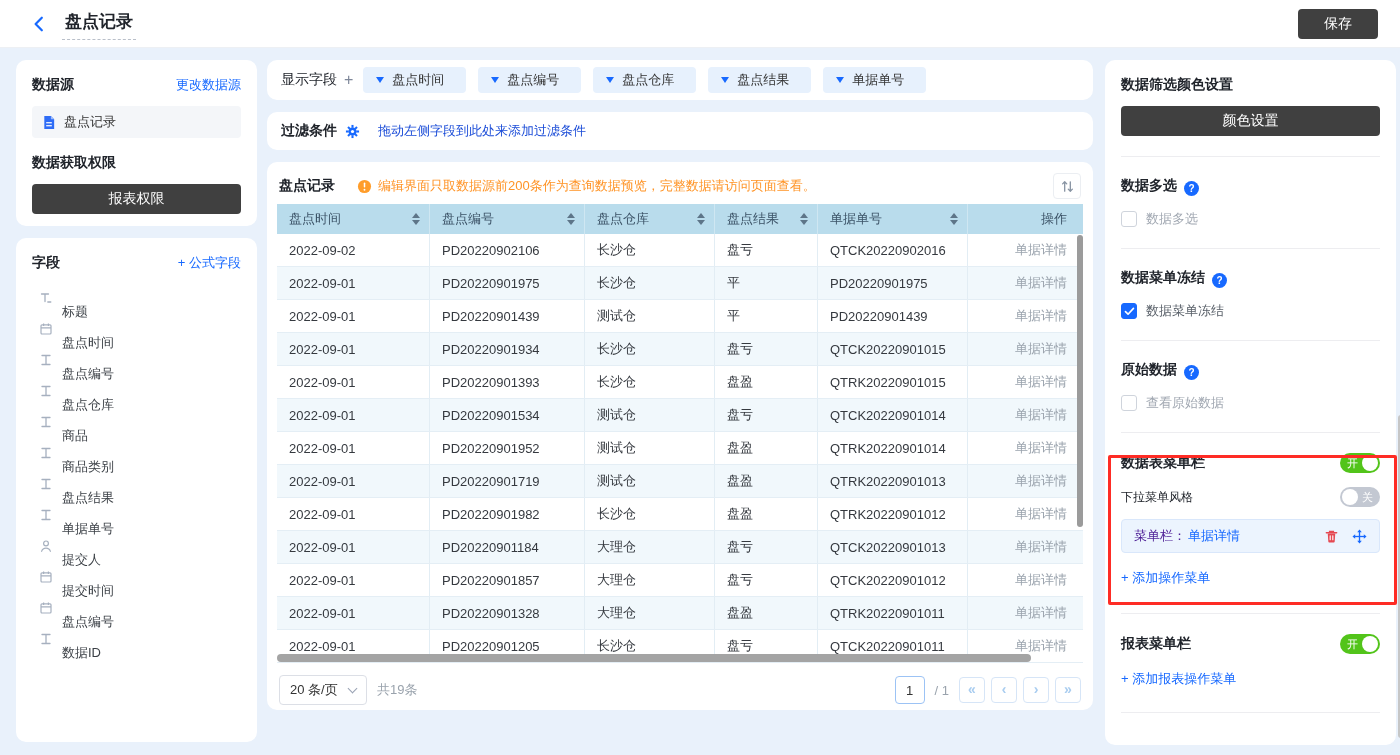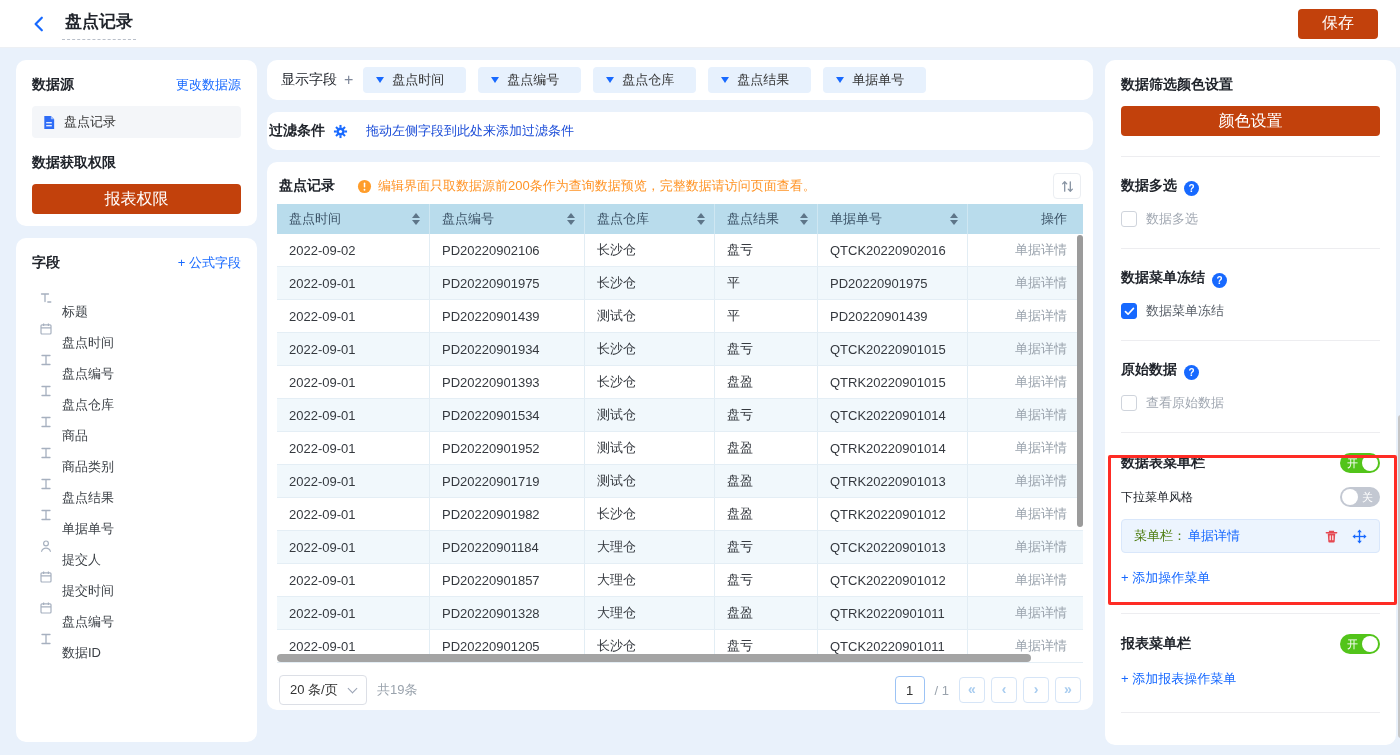--- a/index.html
+++ b/index.html
@@ -2,21 +2,21 @@
 <html><head>
 <meta charset="utf-8">
 <style>
   * { margin:0; padding:0; box-sizing:border-box; font-family:"Liberation Sans","DejaVu Sans",sans-serif; }
   html,body { width:1400px; height:755px; overflow:hidden; background:#e9f1fb; }
   .topbar { position:absolute; top:0; left:0; width:1400px; height:48px; background:#fff;
             border-bottom:1px solid #edf0f4; display:flex; align-items:center; padding:0 10px 0 26px; z-index:6; }
   .back { width:26px; height:26px; display:flex; align-items:center; justify-content:center; cursor:pointer; }
   .page-title { margin-left:10px; font-size:17px; font-weight:700; color:#20242b;
                 border-bottom:1px dashed #b9bfc9; padding:2px 3px 6px; }
-  .btn-primary { background:#c2410c; color:#fff; border:none; border-radius:4px; font-size:16px; cursor:pointer; }
+  .btn-primary { background:#404040; color:#fff; border:none; border-radius:4px; font-size:14px; cursor:pointer; }
   .save-btn { margin-left:auto; margin-right:12px; width:80px; height:30px; }
   .content { position:absolute; top:48px; left:5px; width:1400px; height:708px; background:#e9f1fb; }
   .card { position:absolute; background:#fff; border-radius:10px; }
 
   
   #card-ds { left:11px; top:12px; width:241px; height:166px; padding:16px; }
   .row-between { display:flex; justify-content:space-between; align-items:center; }
   .sec-h { font-size:14px; font-weight:700; color:#20242b; }
   .link { font-size:13px; color:#1769ff; text-decoration:none; cursor:pointer; }
   .ds-item { margin:12px 0 16px; height:32px; background:#f4f6f9; border-radius:4px;
@@ -30,21 +30,21 @@
 
   
   #card-display { left:262px; top:12px; width:826px; height:40px; display:flex; align-items:center; padding:8px 14px; }
   .df-label { font-size:14px; color:#20242b; }
   .plus { color:#7e8799; font-size:16px; margin:0 10px 0 7px; cursor:pointer; }
   .chips { display:flex; gap:12px; }
   .chip { height:26px; background:#e7f1fd; border-radius:4px; display:flex; align-items:center;
           gap:8px; padding:0 22px 0 13px; font-size:13px; color:#333; cursor:pointer; }
   .tri { width:0; height:0; border-left:4.5px solid transparent; border-right:4.5px solid transparent;
          border-top:6px solid #1769ff; }
-  #card-filter { left:262px; top:64px; width:826px; height:38px; display:flex; align-items:center; padding:0 2px; gap:8px; }
+  #card-filter { left:262px; top:64px; width:826px; height:38px; display:flex; align-items:center; padding:0 14px; gap:8px; }
   .flt-label { font-size:14px; font-weight:700; color:#20242b; }
   .placeholder { font-size:13px; color:#1d4ed8; margin-left:10px; }
 
   #card-table { left:262px; top:114px; width:826px; height:548px; padding:10px; }
   .tbl-title-row { height:28px; display:flex; align-items:center; padding:0 2px; }
   .tbl-title { font-size:14px; font-weight:700; color:#20242b; margin-right:22px; }
   .warn { display:flex; align-items:center; gap:6px; color:#ff9427; font-size:13px; }
   .sort-btn { margin-left:auto; width:28px; height:26px; border:1px solid #ebeef2; border-radius:4px;
               background:#fff; display:flex; align-items:center; justify-content:center; cursor:pointer; }
   .thead { display:flex; height:30px; background:#b9dcec; margin-top:4px; }
@@ -100,21 +100,21 @@
   .toggle.on { background:#52c41a; }
   .toggle.off { background:#c3c8d2; }
   .t-label { position:absolute; top:3px; font-size:11px; color:#fff; line-height:14px; }
   .toggle.on .t-label { left:7px; }
   .toggle.off .t-label { right:7px; }
   .knob { position:absolute; top:2px; width:16px; height:16px; border-radius:50%; background:#fff; }
   .toggle.on .knob { right:2px; }
   .toggle.off .knob { left:2px; }
   .menu-box { margin-top:12px; height:34px; background:#ecf4fe; border:1px solid #d9e7fb; border-radius:4px;
               display:flex; align-items:center; padding:0 12px; font-size:13px; }
-  .mb-label { color:#4d7c0f; }
+  .mb-label { color:#4c1d95; }
   .mb-value { color:#1769ff; margin-left:2px; }
   .mb-icons { margin-left:auto; display:flex; align-items:center; gap:13px; }
   .add-link { display:inline-block; margin-top:16px; font-size:13px; color:#1769ff; cursor:pointer; }
   .sub-label { font-size:12px; color:#20242b; }
   .mt12 { margin-top:14px; }
 
   .red-box { position:absolute; left:1103px; top:407px; width:289px; height:150px;
              border:3px solid #fe2c25; border-radius:2px; z-index:5; pointer-events:none; }
   .page-scroll-thumb { position:absolute; right:1px; top:367px; width:6px; height:323px;
                        background:#c6c6c6; border-radius:3px; z-index:7; }

